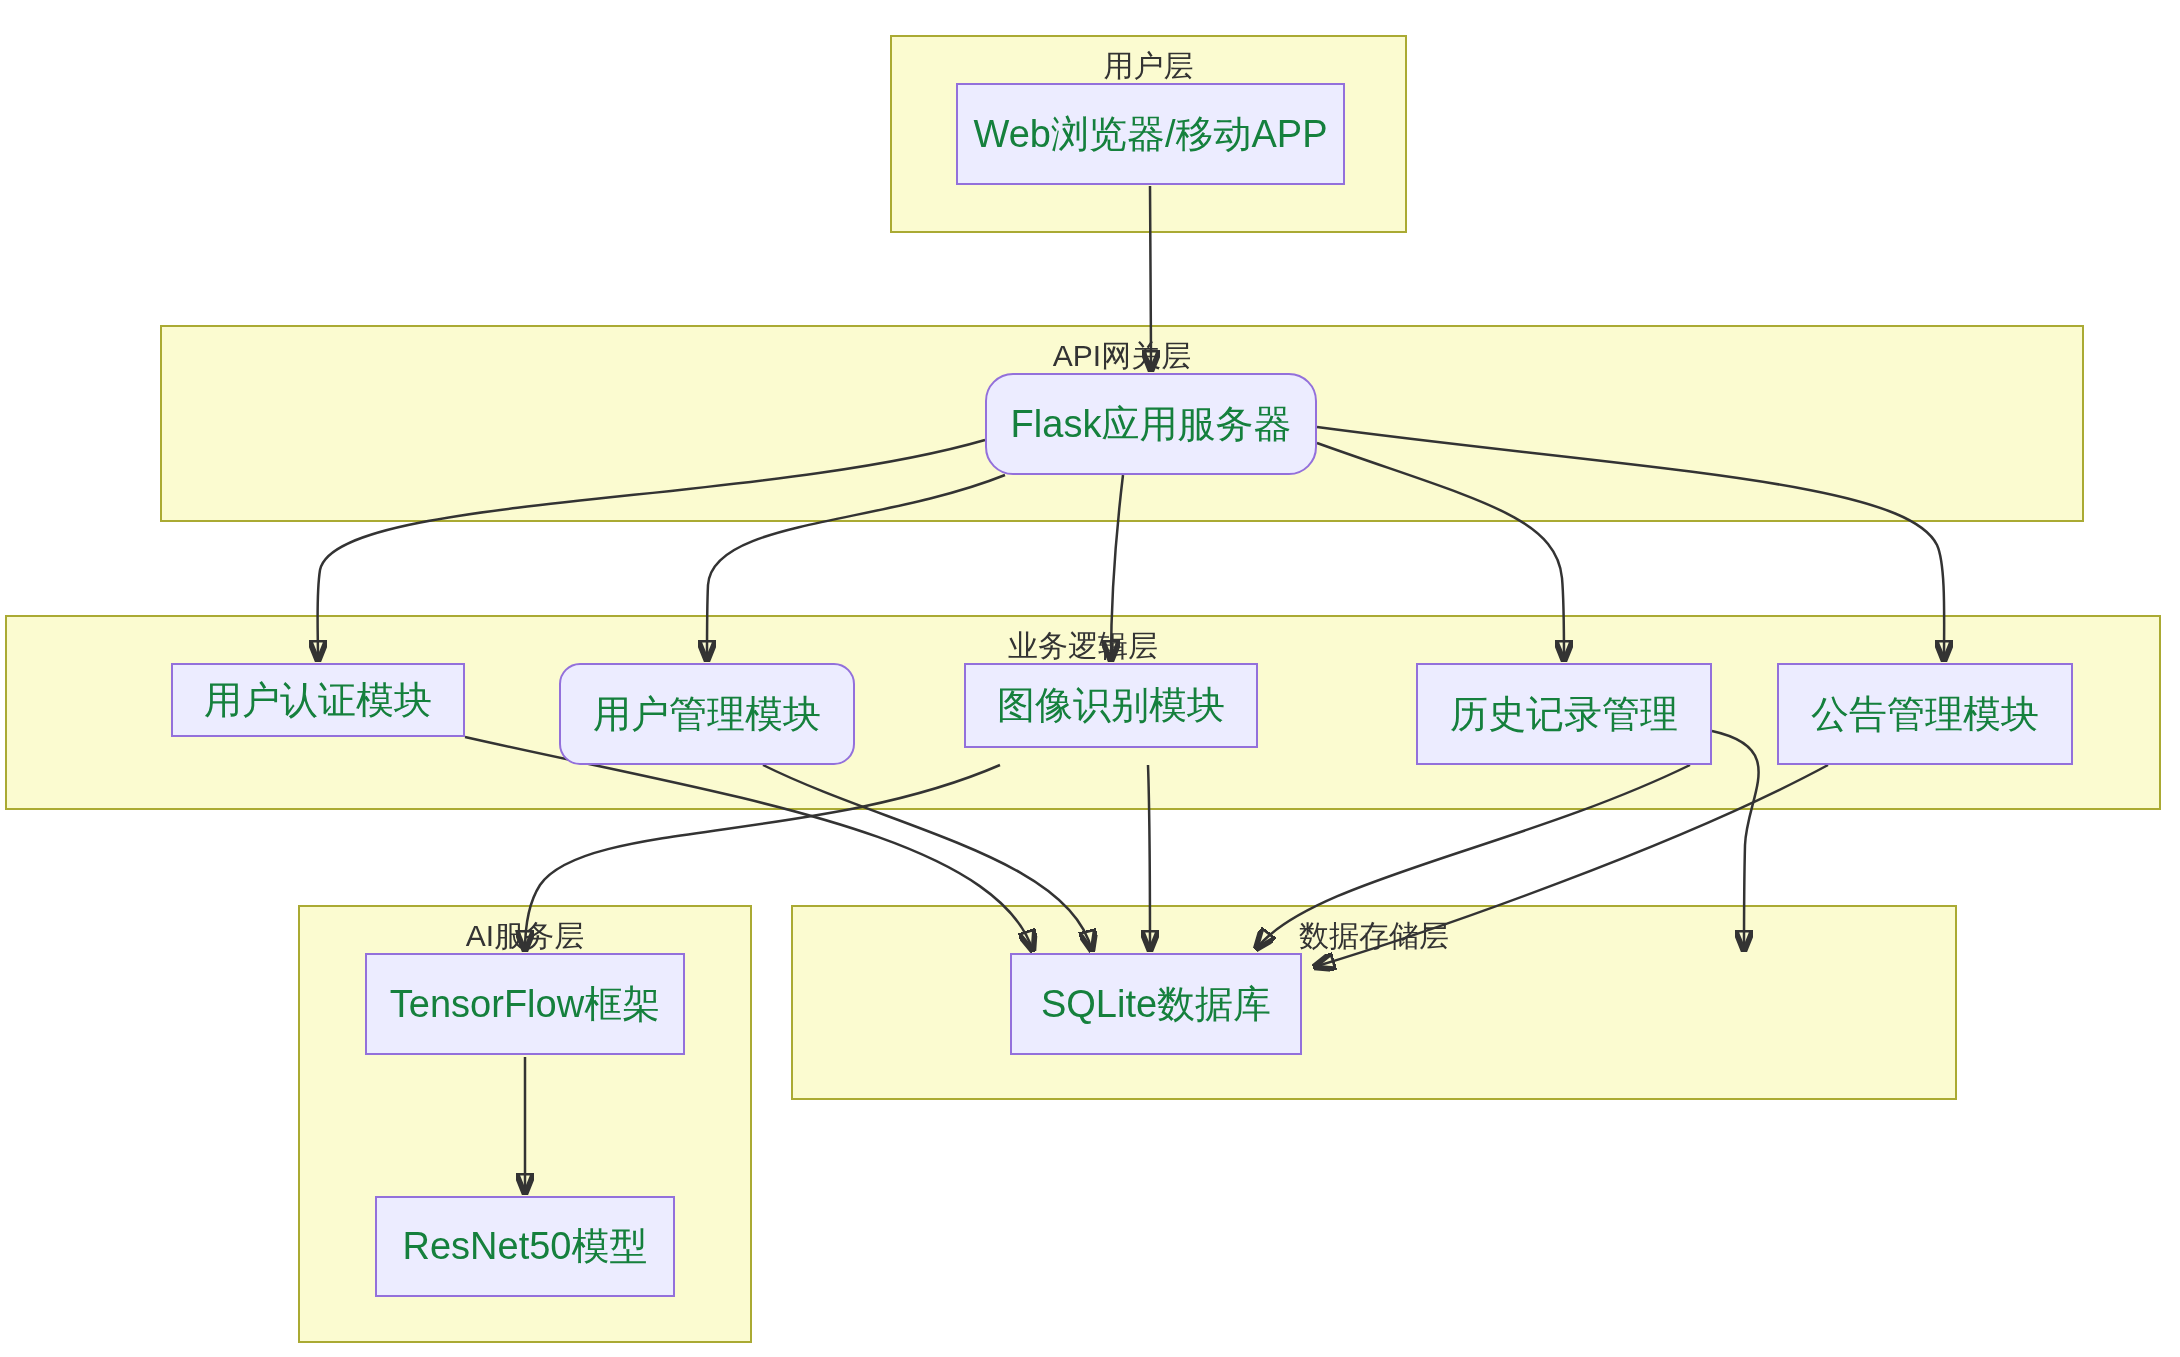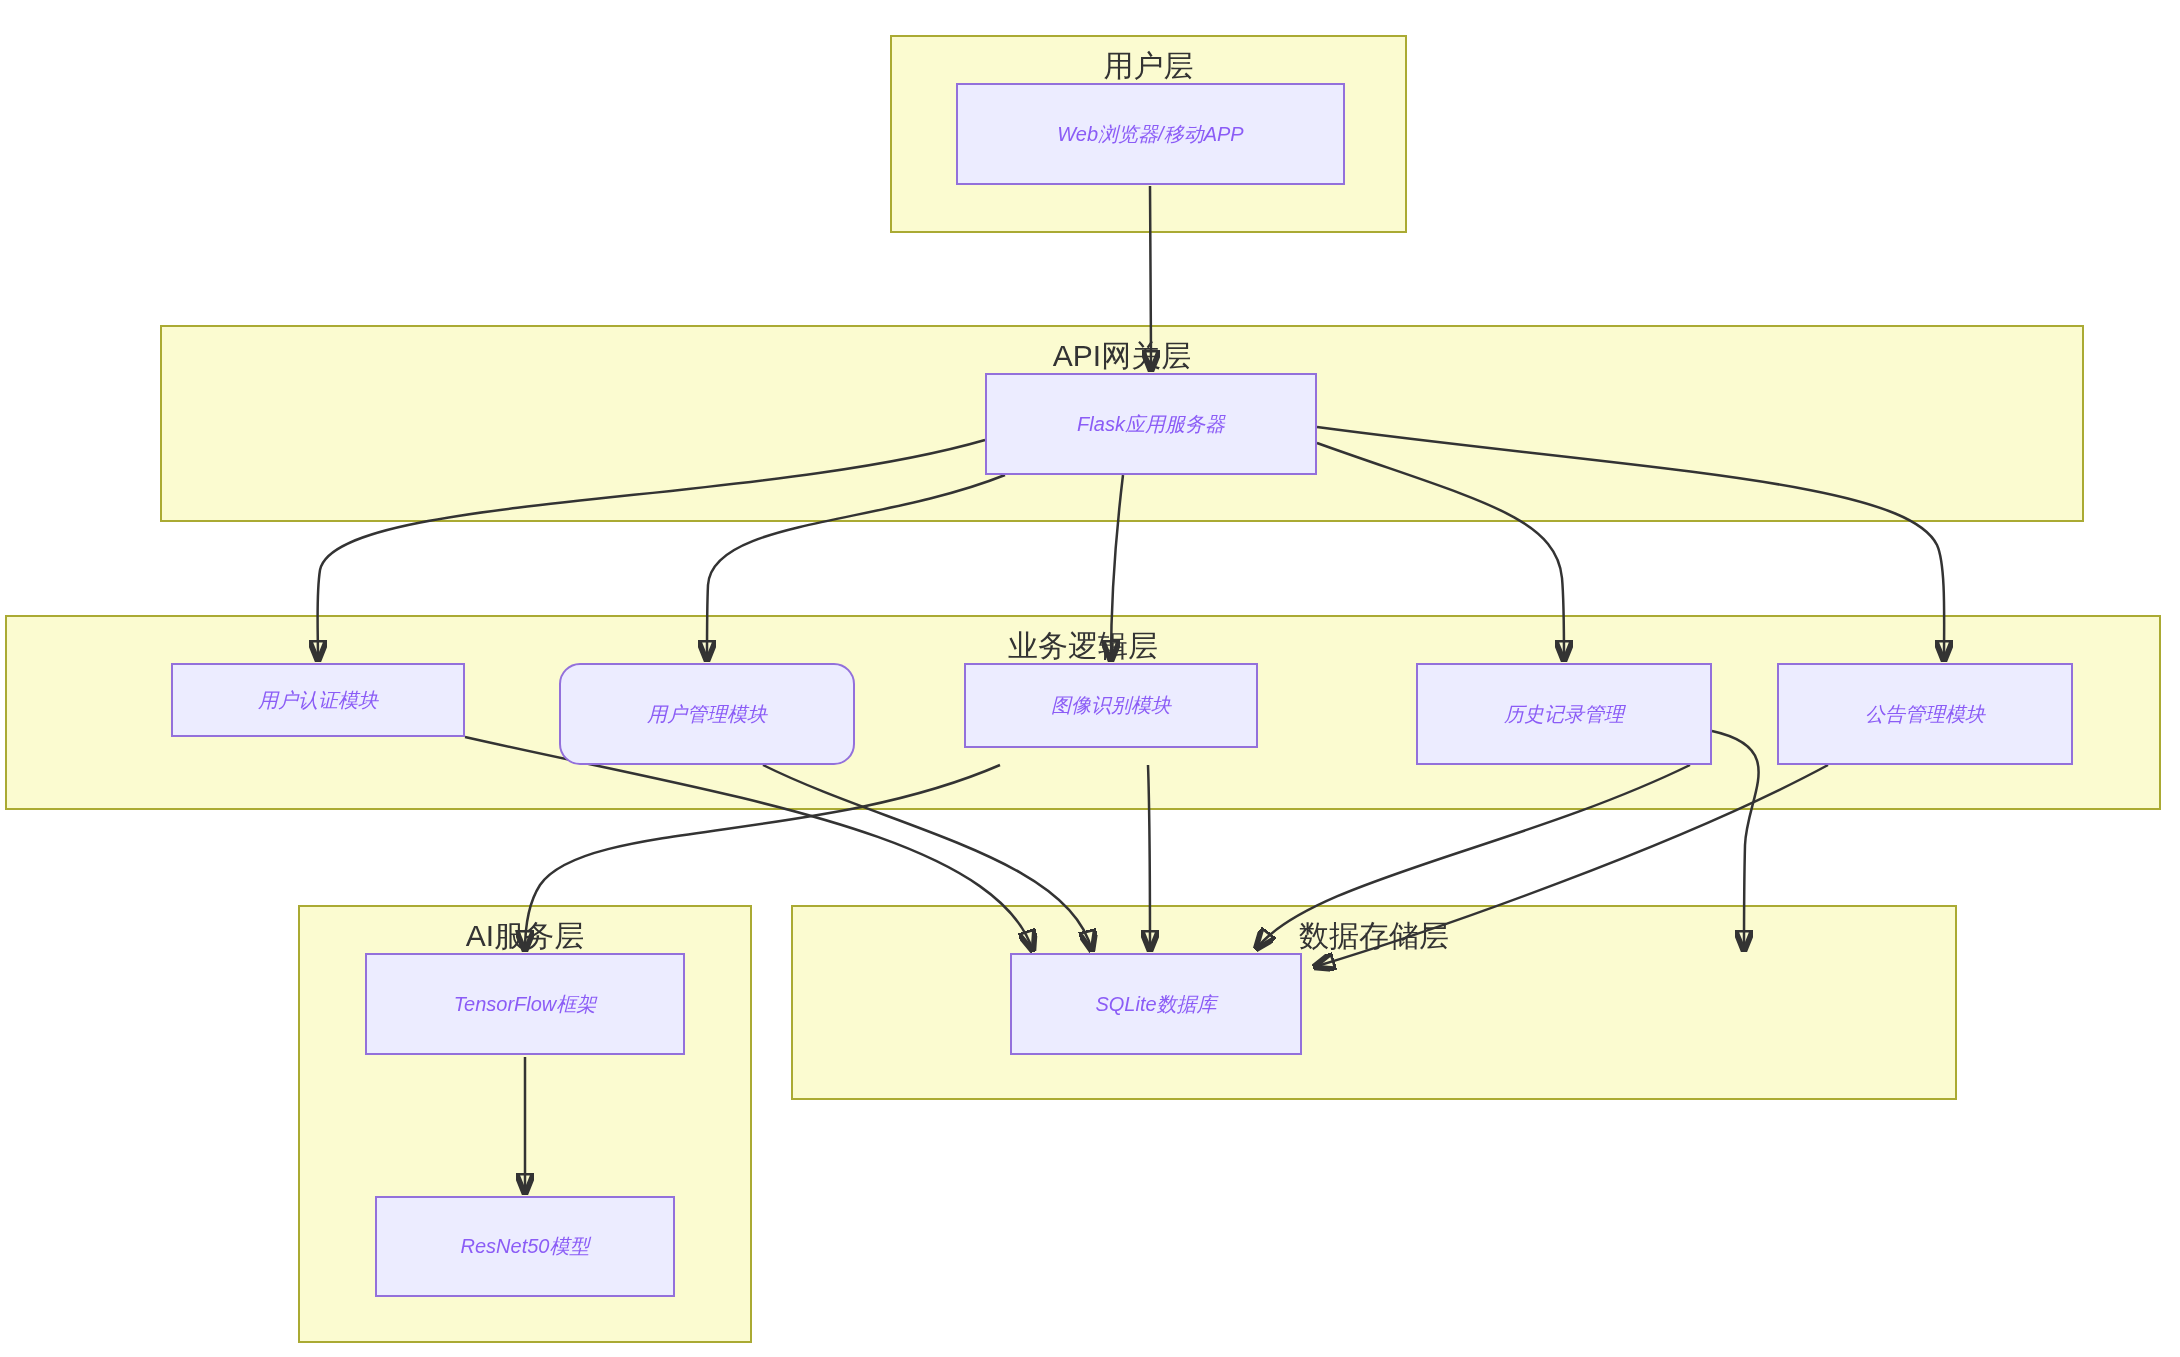--- a/index.html
+++ b/index.html
@@ -47,27 +47,26 @@
   }
   
   .node{
     position:absolute;
     background:#ececff;
     border:2.5px solid #9370db;
     box-sizing:border-box;
     display:flex;
     align-items:center;
     justify-content:center;
-    font-size:20px;
+    font-size:38px;
     white-space:nowrap;
-    color:#8b5cf6;
-    font-style:italic;
+    color:#15803d;
   }
   .node-web       {left:956px;  top:83px;   width:389px; height:102px;}
-  .node-flask     {left:985px;  top:373px;  width:332px; height:102px;}
+  .node-flask     {left:985px;  top:373px;  width:332px; height:102px;border-radius:28px;}
   .node-auth      {left:171px;  top:663px;  width:294px; height:74px;}
   .node-mgmt      {left:559px;  top:663px;  width:296px; height:102px;border-radius:21px;}
   .node-image     {left:964px;  top:663px;  width:294px; height:85px;}
   .node-history   {left:1416px; top:663px;  width:296px; height:102px;}
   .node-notice    {left:1777px; top:663px;  width:296px; height:102px;}
   .node-tensorflow{left:365px;  top:953px;  width:320px; height:102px;}
   .node-resnet    {left:375px;  top:1196px; width:300px; height:101px;}
   .node-sqlite    {left:1010px; top:953px;  width:292px; height:102px;}
   .node-localfile {left:1597px; top:953px;  width:295px; height:102px;}
 </style>

